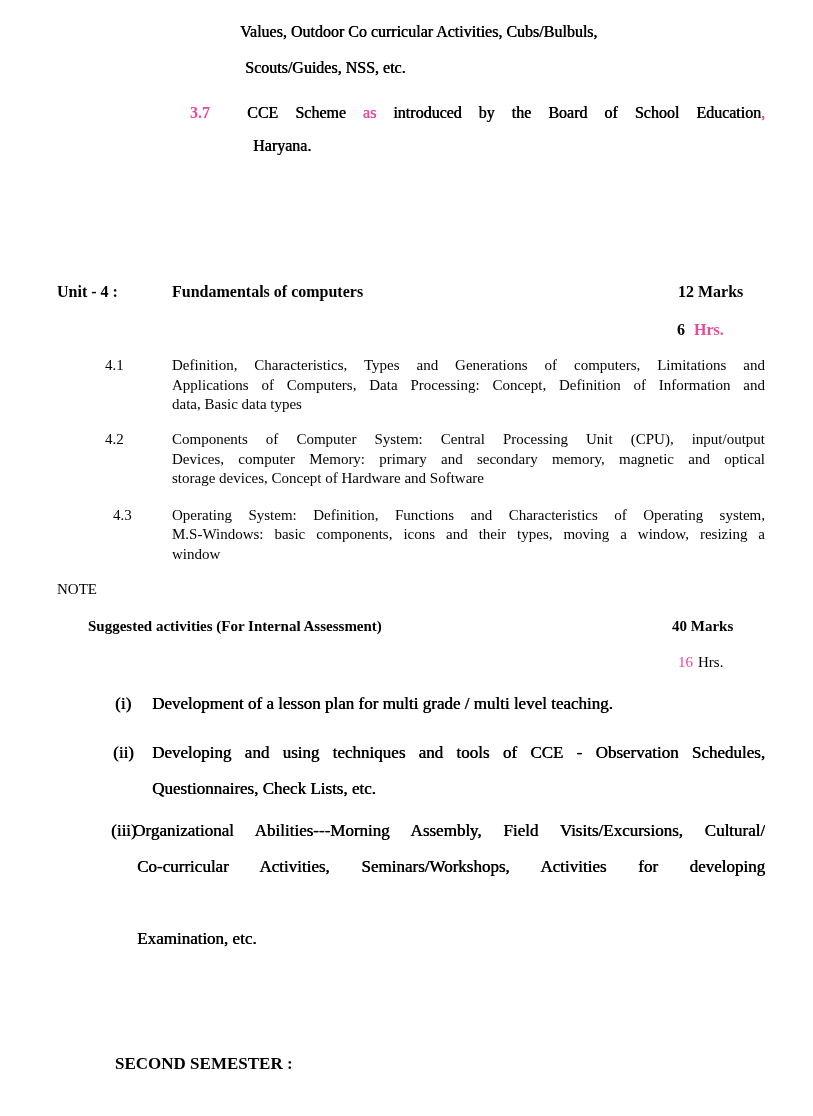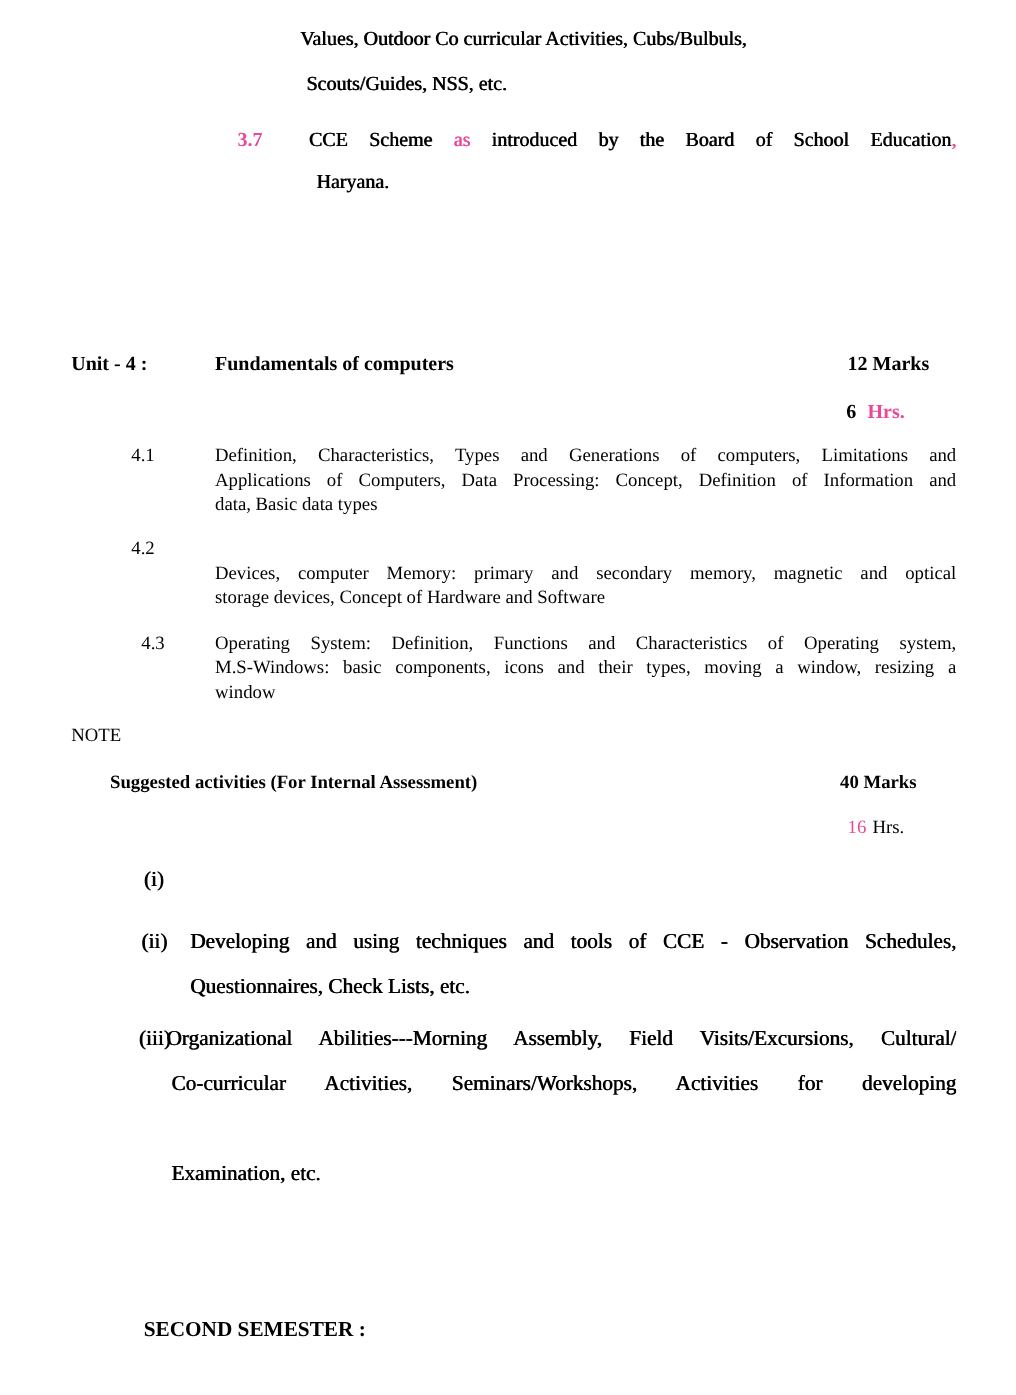--- a/index.html
+++ b/index.html
@@ -52,35 +52,37 @@
   <div class="ln s16 b" style="left:172px; top:282px;">Fundamentals of computers</div>
   <div class="ln s16 b" style="left:678px; top:282px;">12 Marks</div>
   <div class="ln s16 b" style="left:677px; top:320px;"><span>6</span><span class="blue gap-left">Hrs.</span></div>
 
   <div class="ln s15" style="left:105px; top:356px;">4.1</div>
   <div class="ln s15 just" style="left:172px; top:356px; width:593px;">Definition, Characteristics, Types and Generations of computers, Limitations and</div>
   <div class="ln s15 just" style="left:172px; top:376px; width:593px;">Applications of Computers, Data Processing: Concept, Definition of Information and</div>
   <div class="ln s15" style="left:172px; top:395px;">data, Basic data types</div>
 
   <div class="ln s15" style="left:105px; top:430px;">4.2</div>
+  <div class="ln s15 just" style="left:172px; top:430px; width:593px;">Components of Computer System: Central Processing Unit (CPU), input/output</div>
   <div class="ln s15 just" style="left:172px; top:450px; width:593px;">Devices, computer Memory: primary and secondary memory, magnetic and optical</div>
   <div class="ln s15" style="left:172px; top:469px;">storage devices, Concept of Hardware and Software</div>
 
   <div class="ln s15" style="left:113px; top:506px;">4.3</div>
   <div class="ln s15 just" style="left:172px; top:506px; width:593px;">Operating System: Definition, Functions and Characteristics of Operating system,</div>
   <div class="ln s15 just" style="left:172px; top:525px; width:593px;">M.S-Windows: basic components, icons and their types, moving a window, resizing a</div>
   <div class="ln s15" style="left:172px; top:545px;">window</div>
 
   <div class="ln s15" style="left:57px; top:580px;">NOTE</div>
 
   <div class="ln s15 b" style="left:88px; top:617px;">Suggested activities (For Internal Assessment)</div>
   <div class="ln s15 b" style="left:672px; top:617px;">40 Marks</div>
   <div class="ln s15" style="left:678px; top:653px;"><span class="blue">16</span><span style="margin-left:5px;">Hrs.</span></div>
 
   <div class="ln s17 semi" style="left:115px; top:693px;">(i)</div>
+  <div class="ln s17 semi" style="left:152px; top:693px;">Development of a lesson plan for multi grade / multi level teaching.</div>
 
   <div class="ln s17 semi" style="left:113px; top:742px;">(ii)</div>
   <div class="ln s17 just semi" style="left:152px; top:742px; width:613px;">Developing and using techniques and tools of CCE - Observation Schedules,</div>
   <div class="ln s17 semi" style="left:152px; top:778px;">Questionnaires, Check Lists, etc.</div>
 
   <div class="ln s17 semi" style="left:111px; top:820px;">(iii)</div>
   <div class="ln s17 just semi" style="left:133px; top:820px; width:632px;">Organizational Abilities---Morning Assembly, Field Visits/Excursions, Cultural/</div>
   <div class="ln s17 just semi" style="left:137px; top:856px; width:628px;">Co-curricular Activities, Seminars/Workshops, Activities for developing</div>
   <div class="ln s17 semi" style="left:137px; top:928px;">Examination, etc.</div>
 

